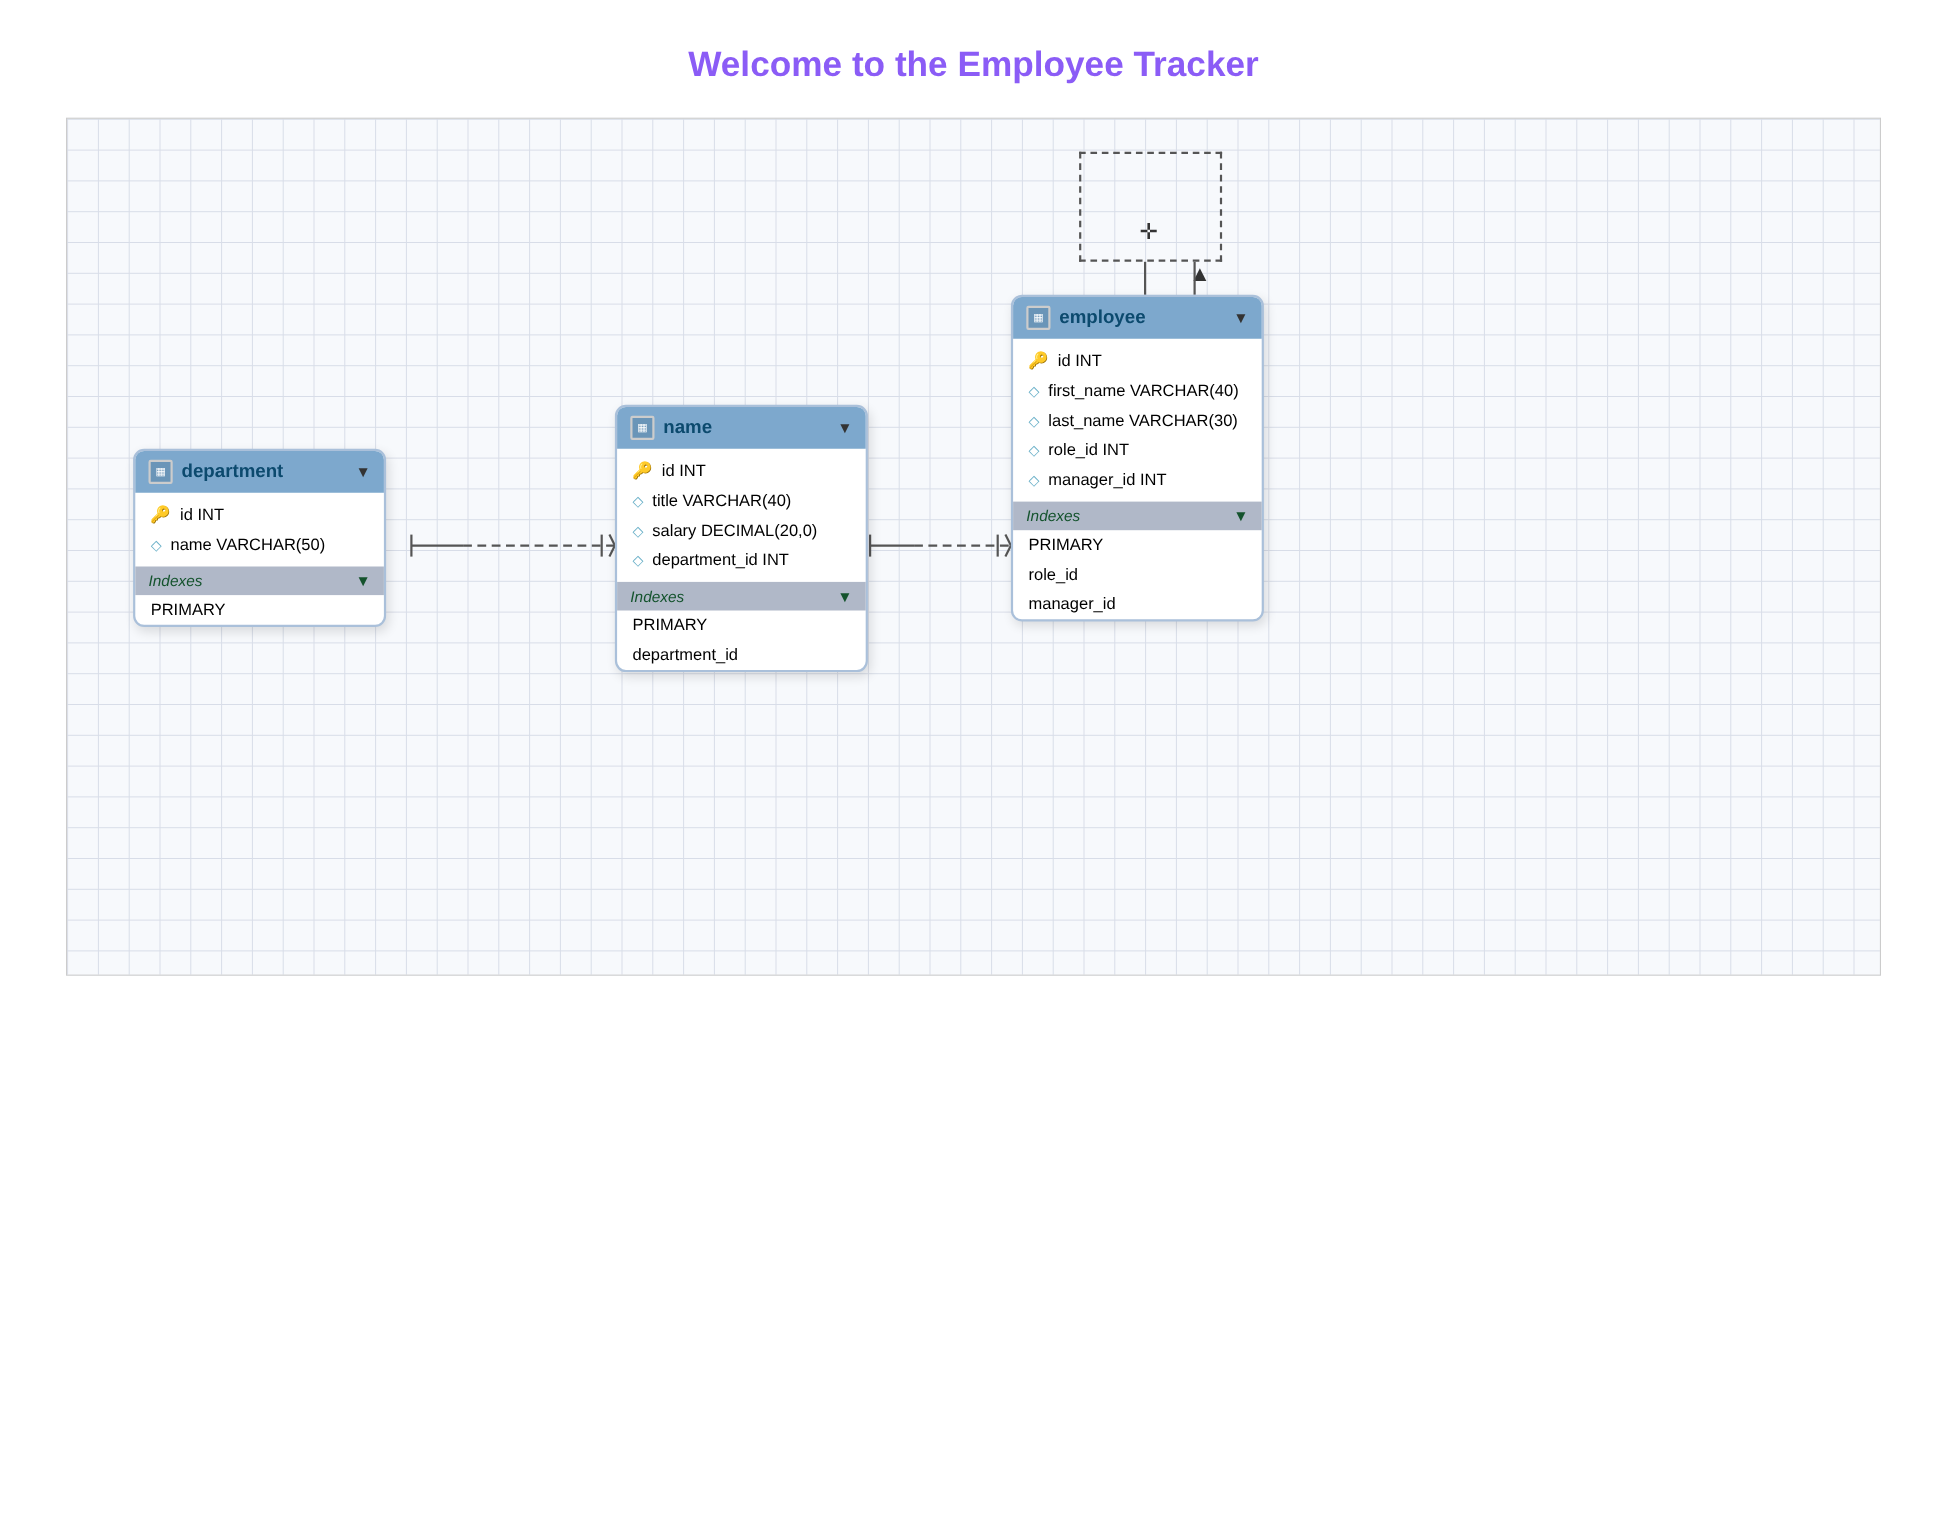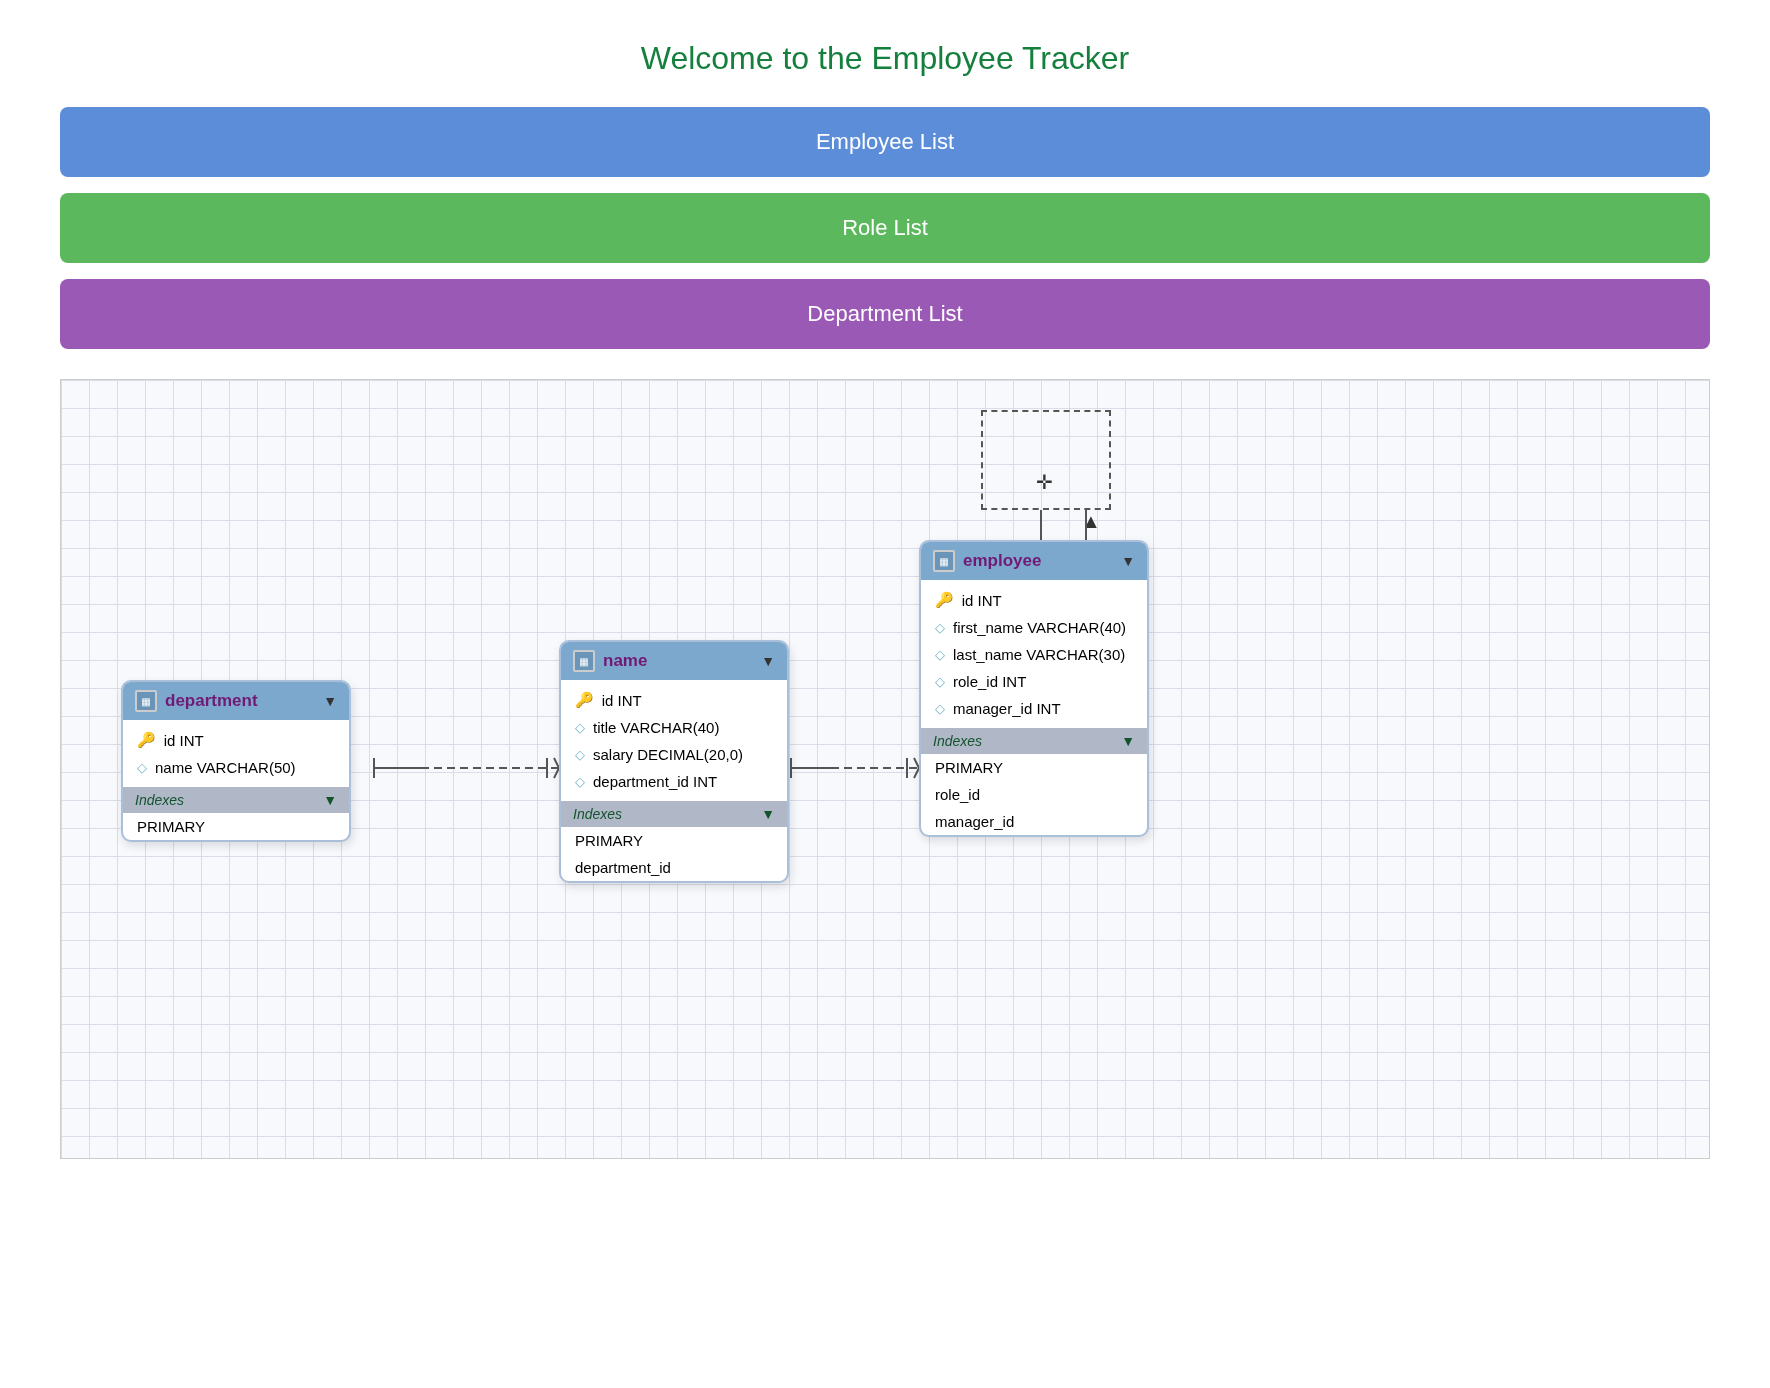--- a/index.html
+++ b/index.html
@@ -13,23 +13,23 @@
     .page-wrapper {
       width: 1770px;
       min-height: 1388px;
       background: #fff;
       padding: 40px 60px;
     }
 
     .page-title {
       text-align: center;
       font-size: 32px;
-      font-weight: normal;
+      font-weight: bold;
       margin-bottom: 30px;
-      color: #15803d;
+      color: #8b5cf6;
     }
 
     .nav-buttons {
       display: flex;
       flex-direction: column;
       gap: 16px;
       margin-bottom: 30px;
     }
 
     .nav-btn {
@@ -108,21 +108,21 @@
       align-items: center;
       justify-content: center;
       font-size: 10px;
       color: #fff;
       flex-shrink: 0;
     }
 
     .db-table-header .table-name {
       font-weight: bold;
       font-size: 17px;
-      color: #701a75;
+      color: #0c4a6e;
     }
 
     .db-table-header .chevron {
       color: #333;
       font-size: 14px;
     }
 
     .db-table-fields {
       padding: 6px 0;
     }
@@ -177,25 +177,20 @@
       color: #333;
       pointer-events: none;
     }
   </style>
 </head>
 <body>
 
 <div class="page-wrapper">
   <h1 class="page-title">Welcome to the Employee Tracker</h1>
 
-  <div class="nav-buttons">
-    <button class="nav-btn employee">Employee List</button>
-    <button class="nav-btn role">Role List</button>
-    <button class="nav-btn dept">Department List</button>
-  </div>
 
   <div class="er-area">
 
     <svg class="er-svg">
 
       <line x1="313" y1="388" x2="360" y2="388" stroke="#555" stroke-width="2"></line>
 
       <line x1="313" y1="378" x2="313" y2="398" stroke="#555" stroke-width="2"></line>
 
       <line x1="360" y1="388" x2="498" y2="388" stroke="#555" stroke-width="2" stroke-dasharray="8,5"></line>

